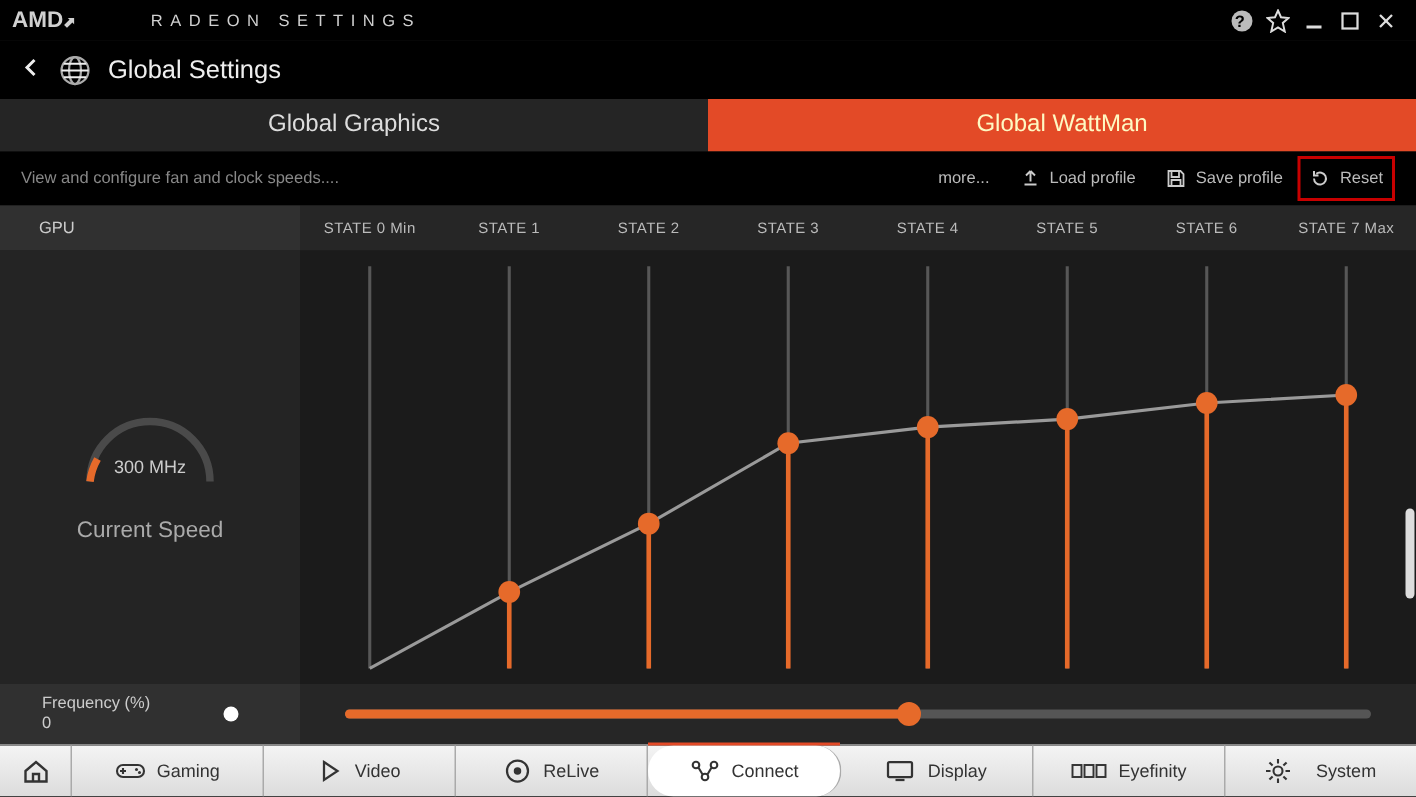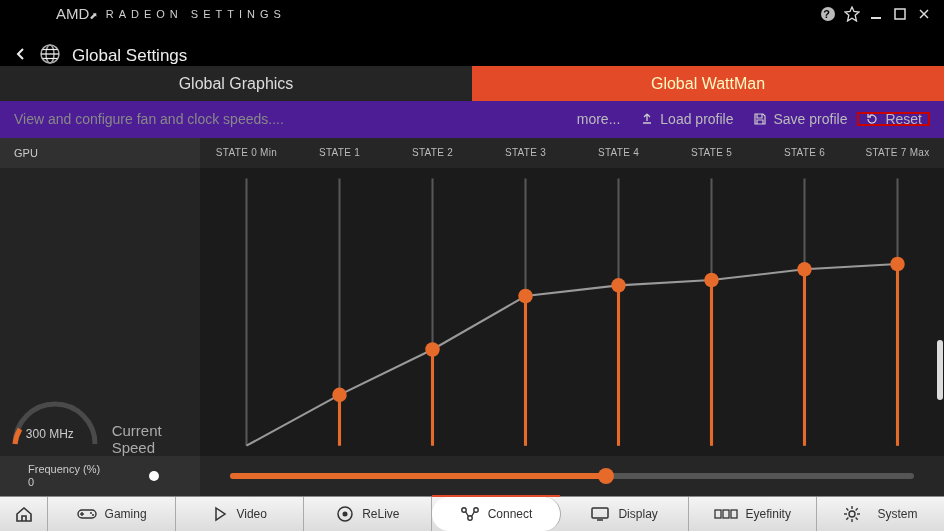--- a/index.html
+++ b/index.html
@@ -2,50 +2,50 @@
 <html><head>
 <meta charset="utf-8">
 <style>
   * { box-sizing: border-box; margin: 0; padding: 0; }
   html, body { width: 944px; height: 531px; overflow: hidden; font-family: "Segoe UI", Arial, sans-serif; background: #000; }
   .window { width: 944px; height: 531px; background: #1a1a1a; display: flex; flex-direction: column; color: #ccc; }
 
   
   .titlebar { height: 30px; background: #000; display: flex; align-items: center; padding: 0 8px; color: #d0d0d0; font-size: 11px; letter-spacing: 3px; }
   .titlebar .brand { display: flex; align-items: center; gap: 8px; }
-  .titlebar .brand-logo { font-weight: 400; font-size: 15px; letter-spacing: 0; margin-left: 48px; }
-  .titlebar .brand-name { font-weight: 400; font-size: 11px; letter-spacing: 5px; }
+  .titlebar .brand-logo { font-weight: 700; font-size: 15px; letter-spacing: 0; }
+  .titlebar .brand-name { font-weight: 400; font-size: 11px; letter-spacing: 5px; margin-left: 42px; }
   .titlebar .sp { flex: 1; }
   .winbtn { width: 24px; height: 24px; display: flex; align-items: center; justify-content: center; color: #d0d0d0; font-size: 14px; }
   .winbtn svg { display: block; }
 
   
-  .header { height: 42px; background: #000; display: flex; align-items: flex-end; padding: 0 14px; gap: 10px; color: #eee; }
+  .header { height: 42px; background: #000; display: flex; align-items: center; padding: 0 14px; gap: 10px; color: #eee; }
   .header .back { font-size: 18px; }
   .header .globe { width: 24px; height: 24px; display:flex;align-items:center;justify-content:center;}
   .header .title { font-size: 17px; font-weight: 400; }
 
   
   .tabs { display: flex; height: 38px; }
   .tab { flex: 1; display: flex; align-items: center; justify-content: center; font-size: 16px; color: #ddd; }
   .tab.active { background: #e34a27; color: #fef9c3; }
   .tab.inactive { background: #252525; }
 
   
-  .actionbar { height: 40px; background: #4c1d95; display: flex; align-items: center; padding: 0 14px; font-size: 14px; color: #bbb; position: relative; }
+  .actionbar { height: 40px; background: #000000; display: flex; align-items: center; padding: 0 14px; font-size: 11px; color: #bbb; position: relative; }
   .actionbar .desc { color: #888; }
   .actionbar .sp { flex: 1; }
   .actionbar .act { display: flex; align-items: center; gap: 6px; padding: 0 10px; height: 30px; }
-  .reset-highlight { border: 2px solid #c80000; height: 14px; display: flex; align-items: center; gap: 6px; padding: 0 6px; }
+  .reset-highlight { border: 2px solid #c80000; height: 30px; display: flex; align-items: center; gap: 6px; padding: 0 6px; }
 
   
   .main { flex: 1; display: flex; position: relative; background: #1b1b1b; }
   .side { width: 200px; display: flex; flex-direction: column; }
-  .side-header { height: 30px; background: #303030; display: flex; align-items: center; padding: 0 14px; font-size: 11px; color: #ccc; }
-  .side-body { flex: 1; background: #242424; display:flex; align-items:flex-end; justify-content:center; gap:12px;}
+  .side-header { height: 30px; background: #303030; display: flex; align-items: center; padding: 0 26px; font-size: 11px; color: #ccc; }
+  .side-body { flex: 1; background: #242424; display:flex; flex-direction:column; align-items:center; justify-content:center; gap:12px;}
   .gauge { width: 110px; height: 72px; position: relative; }
   .gauge .arc { position:absolute; inset:0; }
   .gauge-label { position:absolute; bottom: 15px; left:0; right:0; text-align:center; font-size:12px; color:#ccc; }
   .speed-label { font-size: 15px; color: #aaa; }
   .side-footer { height: 40px; background: #303030; display: flex; align-items: center; padding: 0 28px; gap: 14px; font-size: 11px; color:#ccc; }
   .side-footer .dot { width:10px; height:10px; border-radius:50%; background:#fff; margin-left: 35px;}
 
   .chart { flex: 1; display: flex; flex-direction: column; position: relative; }
   .chart-header { height: 30px; background: #262626; display: flex; }
   .state-col { flex: 1; display: flex; align-items: center; justify-content: center; font-size: 10px; color:#bbb; letter-spacing:0.3px;}

